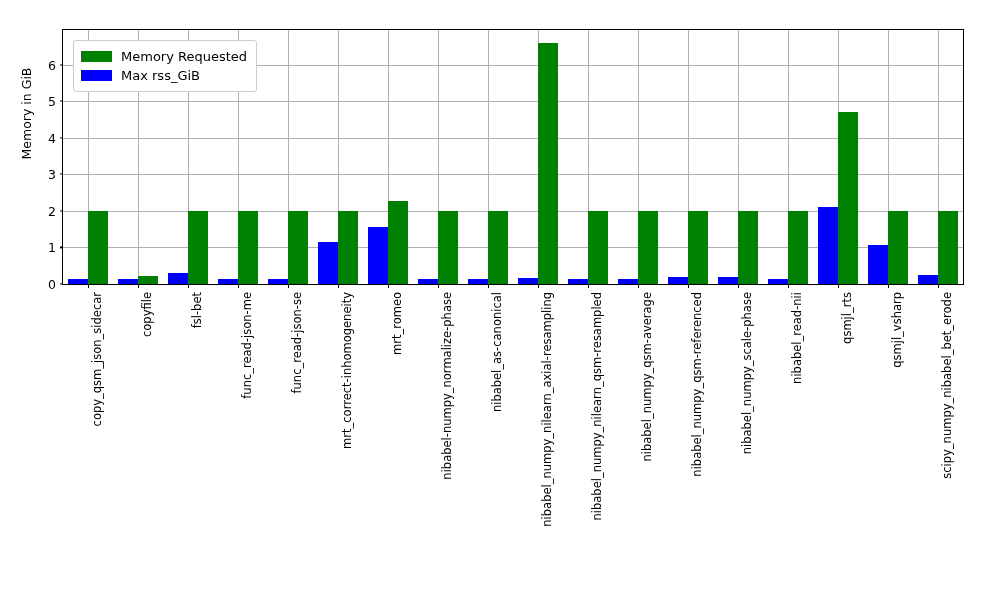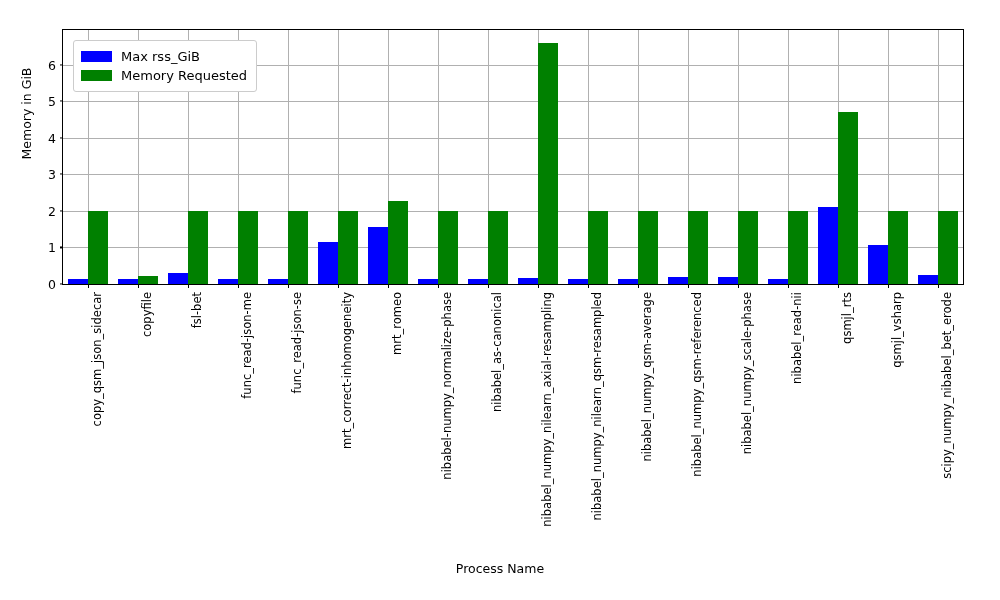--- a/index.html
+++ b/index.html
@@ -146,21 +146,20 @@
     white-space: nowrap;
   }
 </style>
 </head>
 <body>
 
 <div id="figure">
 
 
   <div id="ylabel">Memory in GiB</div>
-  <div id="xlabel">Process Name</div>
 
   <div id="plot">
       <div class="ytick-mark" style="top: 254px;"></div>
       <div class="ytick-label" style="top: 254px;">0</div>
       <div class="gridline-h" style="top: 217.45px;"></div>
       <div class="ytick-mark" style="top: 217.45px;"></div>
       <div class="ytick-label" style="top: 217.45px;">1</div>
       <div class="gridline-h" style="top: 180.91px;"></div>
       <div class="ytick-mark" style="top: 180.91px;"></div>
       <div class="ytick-label" style="top: 180.91px;">2</div>
@@ -245,27 +244,27 @@
       <div class="bar rss" title="Max rss_GiB: 1.08" style="left: 805px; width: 20px; height: 39.47px; background: rgb(0, 0, 255);"></div>
       <div class="bar req" title="Memory Requested: 2" style="left: 825px; width: 20px; height: 73.09px; background: rgb(0, 128, 0);"></div>
       <div class="gridline-v" style="left: 875px;"></div>
       <div class="xtick-mark" style="left: 875px;"></div>
       <div class="bar rss" title="Max rss_GiB: 0.25" style="left: 855px; width: 20px; height: 9.14px; background: rgb(0, 0, 255);"></div>
       <div class="bar req" title="Memory Requested: 2" style="left: 875px; width: 20px; height: 73.09px; background: rgb(0, 128, 0);"></div>
     </div>
 
   <div id="legend">
     <div class="legend-row">
+      <span class="legend-swatch req"></span>
+      <span class="legend-text">Memory Requested</span>
+    </div>
+    <div class="legend-row">
       <span class="legend-swatch rss"></span>
       <span class="legend-text">Max rss_GiB</span>
     </div>
-    <div class="legend-row">
-      <span class="legend-swatch req"></span>
-      <span class="legend-text">Memory Requested</span>
-    </div>
   </div>
 
 <div class="xtick-label" style="left: 91.5px;">
       <span class="xtl-inner">copy_qsm_json_sidecar</span>
     </div>
     <div class="xtick-label" style="left: 141.5px;">
       <span class="xtl-inner">copyfile</span>
     </div>
     <div class="xtick-label" style="left: 191.5px;">
       <span class="xtl-inner">fsl-bet</span>

